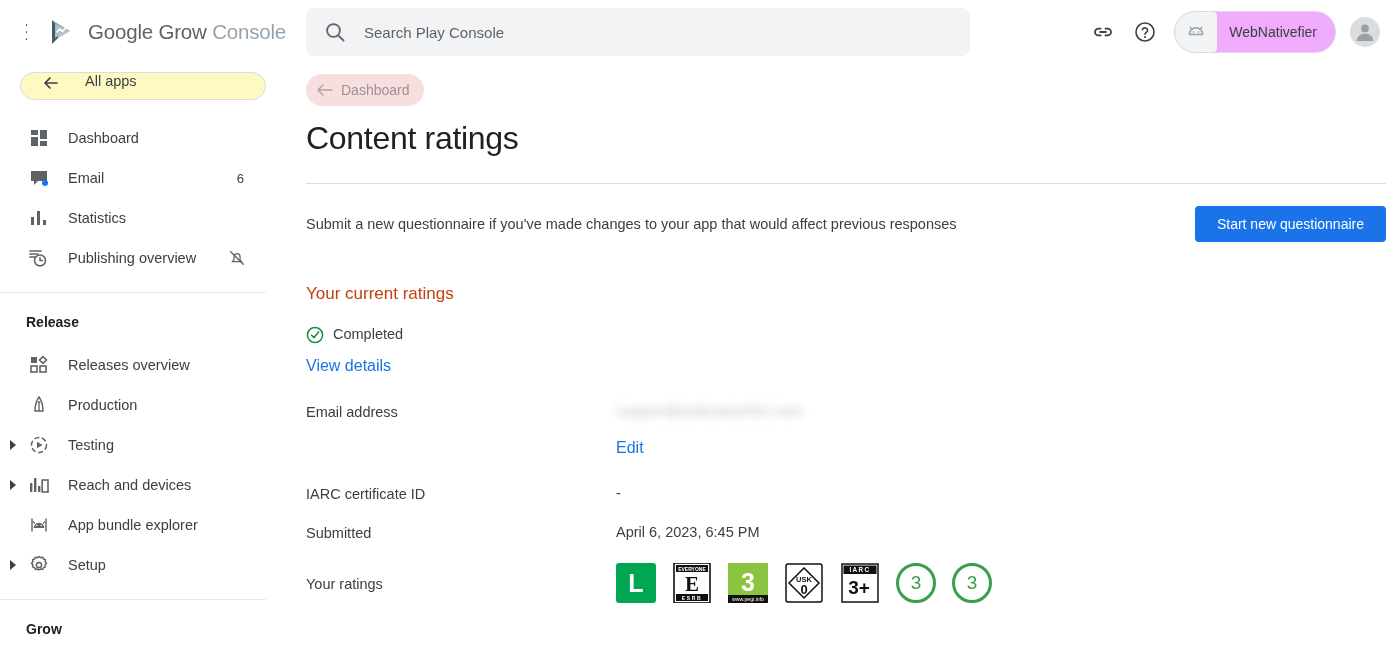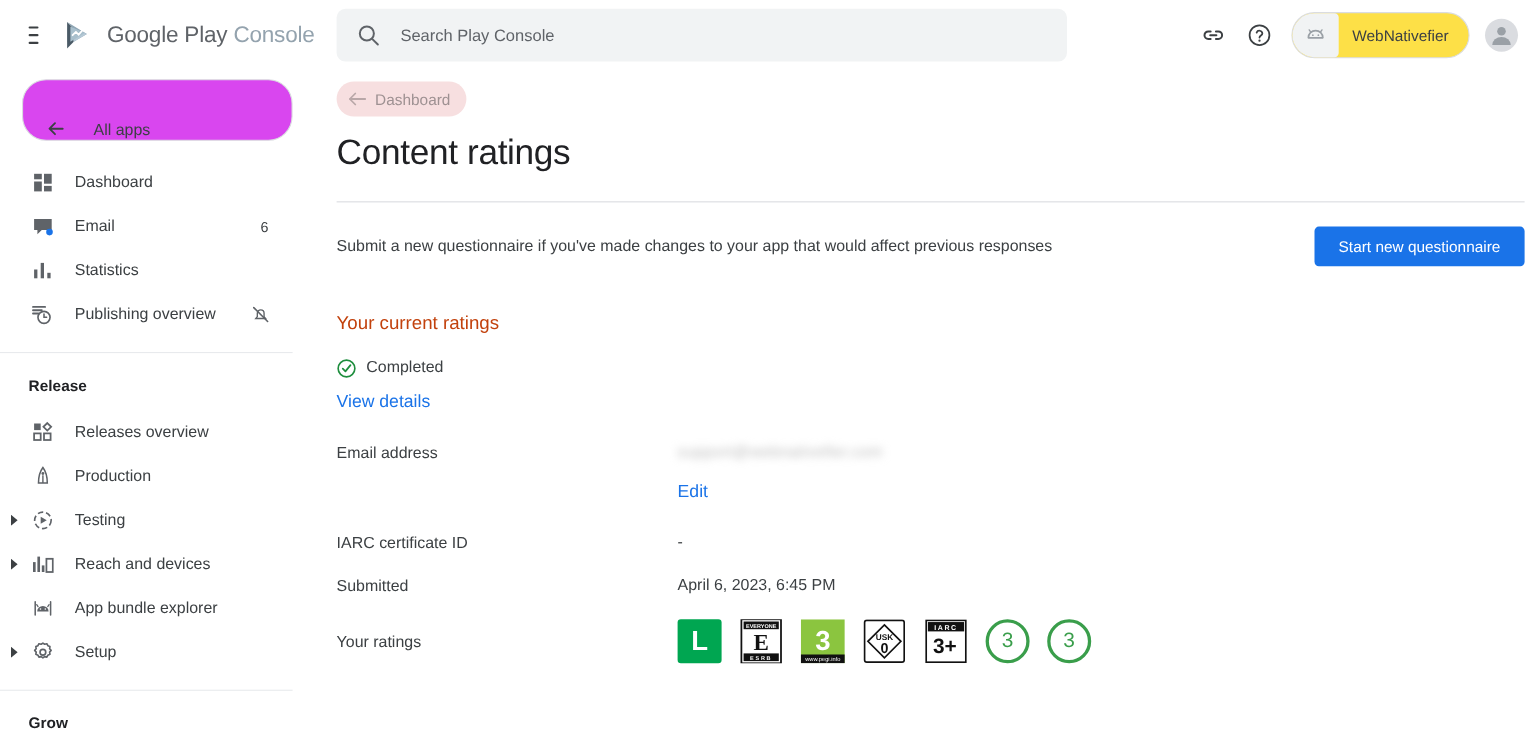--- a/index.html
+++ b/index.html
@@ -24,27 +24,27 @@
   .hamburger { width: 22px; height: 16px; display: flex; flex-direction: column; justify-content: space-between; cursor: pointer; }
   .hamburger i { display: block; height: 2px; background: #3c4043; border-radius: 1px; }
   .brand { display: flex; align-items: center; gap: 10px; }
   .brand-logo { width: 30px; height: 30px; display: block; }
   .brand-text { font-size: 20.5px; letter-spacing: -0.2px; white-space: nowrap; }
   .brand-text .g { color: #5f6368; font-weight: 400; }
   .brand-text .c { color: #94a3ae; font-weight: 400; }
 
   .allapps {
     margin: 8px 20px 0 20px;
-    height: 56px;
+    height: 28px;
     border: 1px solid #dadce0;
     border-radius: 22px;
-    display: flex; align-items: flex-end;
+    display: flex; align-items: flex-start;
     padding-left: 20px; gap: 24px;
     cursor: pointer;
-    background: #d946ef;
+    background: #fef9c3;
   }
   .allapps .arrow { width: 20px; height: 20px; flex: 0 0 20px; }
   .allapps .txt { font-size: 14.5px; color: #3c4043; font-weight: 500; }
 
   .navlist { margin-top: 18px; }
   .nav-item {
     height: 40px;
     display: flex; align-items: center;
     padding-left: 0px;
     cursor: pointer;
@@ -73,21 +73,21 @@
     display: flex; align-items: center;
     padding-left: 18px; gap: 18px;
     cursor: text;
   }
   .search-ph { font-size: 15px; color: #5f6368; }
   .topbar-right { margin-left: auto; display: flex; align-items: center; gap: 0; }
   .icon-btn { width: 42px; height: 42px; border-radius: 50%; display: flex; align-items: center; justify-content: center; cursor: pointer; }
   .appchip {
     height: 42px; border: 1px solid #dadce0; border-radius: 21px;
     display: flex; align-items: center; gap: 0;
-    padding-right: 18px; margin-left: 8px; cursor: pointer; background:#fde047;
+    padding-right: 18px; margin-left: 8px; cursor: pointer; background:#f0abfc;
   }
   .appchip-ico { width: 42px; height: 40px; background: #f1f3f4; border-radius: 21px 4px 4px 21px; display:flex; align-items:center; justify-content:center; margin: 0 12px 0 0;}
   .appchip-name { font-size: 14px; color: #3c4043; }
   .avatar {
     width: 30px; height: 30px; border-radius: 50%; background: #dadce0;
     margin-left: 14px; display: flex; align-items: center; justify-content: center; cursor: pointer;
   }
 
   
   .content { padding: 0 0 0 20px; }
@@ -157,21 +157,21 @@
       </div>
       <div class="brand">
         <svg class="brand-logo" viewBox="0 0 30 30">
           <path d="M4 3 L4 27 L10 21 L10 9 Z" fill="#4a5a66"></path>
           <path d="M4 3 L22 14 L10 21 L10 9 Z" fill="#8fa6b5"></path>
           <path d="M10 9 L22 14 L10 21 Z" fill="#b6c9d6"></path>
           <path d="M7 7 L20 13 L7 21 Z" fill="#a8bfcc"></path>
           <path d="M9 15 l3 -3 l2.5 2.5 l3.5 -4" stroke="#fff" stroke-width="1.6" fill="none" stroke-linecap="round"></path>
         </svg>
         <div class="brand-text">
-          <span class="g">Google Play</span>
+          <span class="g">Google Grow</span>
           <span class="c">Console</span>
         </div>
       </div>
     </div>
 
     <div class="allapps">
       <svg class="arrow" viewBox="0 0 20 20">
         <path d="M16 10 H5 M9 5 L4 10 L9 15" stroke="#3c4043" stroke-width="1.7" fill="none" stroke-linecap="round" stroke-linejoin="round"></path>
       </svg>
       <span class="txt">All apps</span>

